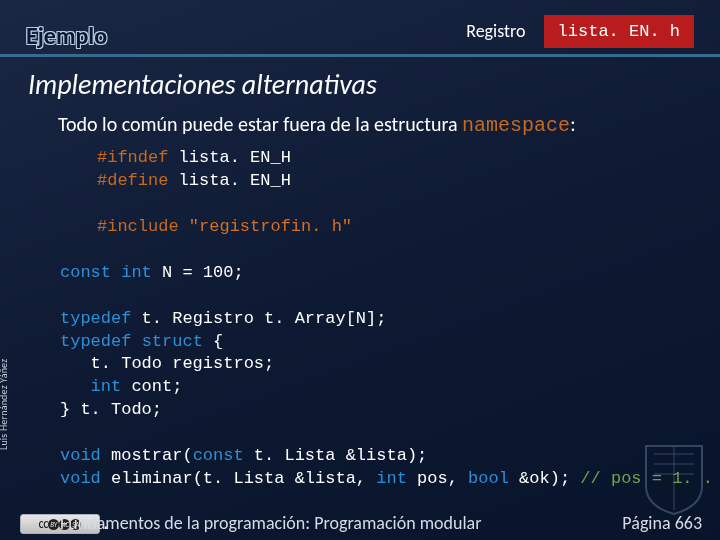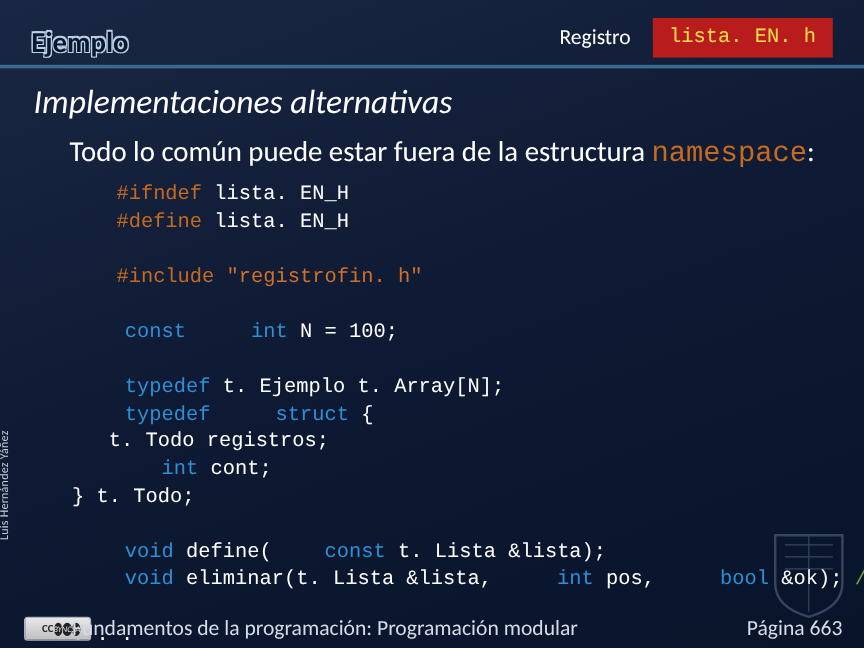--- a/index.html
+++ b/index.html
@@ -30,49 +30,49 @@
     line-height: 1;
   }
   .cabecera {
     color: #fff;
     font-size: 18px;
     padding: 6px 18px 6px 0;
     align-self: center;
   }
   .filebox {
     background: #b81c1c;
-    color: #fde047;
+    color: #ffffff;
     font-family: Consolas, "Courier New", monospace;
     font-size: 17px;
     padding: 7px 14px;
     align-self: center;
     white-space: pre;
   }
   .subtitle {
     font-style: italic;
     font-size: 28px;
     color: #fdfdfd;
     padding: 10px 0 6px 28px;
   }
   .intro {
-    font-size: 24px;
+    font-size: 20px;
     color: #fff;
     padding: 4px 20px 8px 58px;
   }
   .kw-in-text { font-family: Consolas, "Courier New", monospace; color: #c66a1f; }
   .code {
     font-family: Consolas, "Courier New", monospace;
     font-size: 17px;
     line-height: 1.35;
     white-space: pre;
     padding: 2px 20px 0 60px;
     color: #fff;
   }
   .c-macro  { color: #c66a1f; margin-left: 37px; }
-  .c-kw     { color: #2d8fd6; margin-left: 44px; }
+  .c-kw     { color: #2d8fd6; }
   .c-str    { color: #d36f26; }
   .c-id     { color: #ffffff; }
   .c-com    { color: #6fa34b; }
   .footer {
     position: absolute;
     left: 0; right: 0; bottom: 0;
     height: 28px;
     display: flex;
     align-items: center;
     padding: 0 18px 6px 60px;
@@ -87,26 +87,26 @@
     bottom: 90px;
     transform: rotate(-90deg);
     transform-origin: left bottom;
     font-size: 10px;
     color: #c9cedb;
     letter-spacing: 0.2px;
   }
   .cc-badge {
     position: absolute;
     left: 20px; bottom: 6px;
-    width: 56px; height: 20px;
+    width: 80px; height: 20px;
     border: 1px solid #aab0bd;
     border-radius: 3px;
     background: linear-gradient(#e8e8e8, #bfbfbf);
-    display: flex; align-items: center; justify-content: flex-start;
-    padding: 0 14px;
+    display: flex; align-items: center; justify-content: center;
+    padding: 0 1px;
   }
   .cc-badge .cc-text { color:#222; font-weight:bold; font-size:9px; }
   .cc-badge .circ {
     width: 11px; height: 11px; border-radius: 50%;
     background: #222; color: #e8e8e8; font-size: 7px;
     display:flex; align-items:center; justify-content:center;font-style:italic;
   }
   .shield {
     position: absolute;
     right: 14px; bottom: 24px;
@@ -132,27 +132,27 @@
     <span>Todo lo común puede estar fuera de la estructura </span><span class="kw-in-text">namespace</span><span>:</span>
   </div>
 
   <div class="code"><span class="c-macro">#ifndef</span><span class="c-id"> lista. EN_H</span>
 <span class="c-macro">#define</span><span class="c-id"> lista. EN_H</span>
 <span></span>
 <span class="c-macro">#include</span><span> </span><span class="c-str">"registrofin. h"</span>
 <span></span>
 <span class="c-kw">const</span><span> </span><span class="c-kw">int</span><span class="c-id"> N = 100;</span>
 <span></span>
-<span class="c-kw">typedef</span><span class="c-id"> t. Ejemplo t. Array[N];</span>
+<span class="c-kw">typedef</span><span class="c-id"> t. Registro t. Array[N];</span>
 <span class="c-kw">typedef</span><span> </span><span class="c-kw">struct</span><span class="c-id"> {</span>
 <span class="c-id">   t. Todo registros;</span>
 <span>   </span><span class="c-kw">int</span><span class="c-id"> cont;</span>
 <span class="c-id">} t. Todo;</span>
 <span></span>
-<span class="c-kw">void</span><span class="c-id"> define(</span><span class="c-kw">const</span><span class="c-id"> t. Lista &amp;lista);</span>
+<span class="c-kw">void</span><span class="c-id"> mostrar(</span><span class="c-kw">const</span><span class="c-id"> t. Lista &amp;lista);</span>
 <span class="c-kw">void</span><span class="c-id"> eliminar(t. Lista &amp;lista, </span><span class="c-kw">int</span><span class="c-id"> pos, </span><span class="c-kw">bool</span><span class="c-id"> &amp;ok); </span><span class="c-com">// pos = 1. . N</span>
 <span></span>
 <span class="c-id">. . .</span></div>
 
   <div class="author">Luis Hernández Yáñez</div>
 
   <div class="cc-badge">
     <span class="cc-text">CC</span>
     <span class="circ">BY</span>
     <span class="circ">NC</span>

